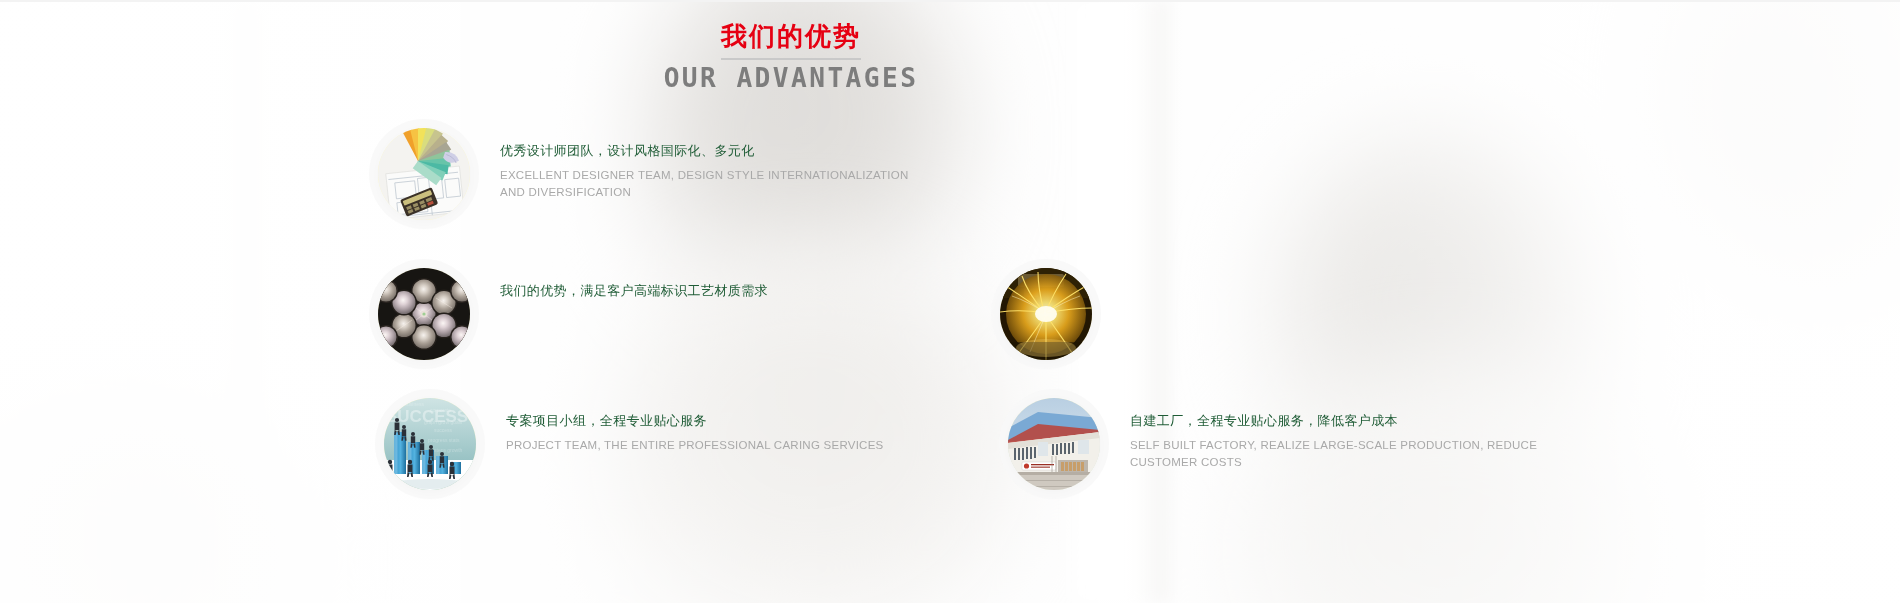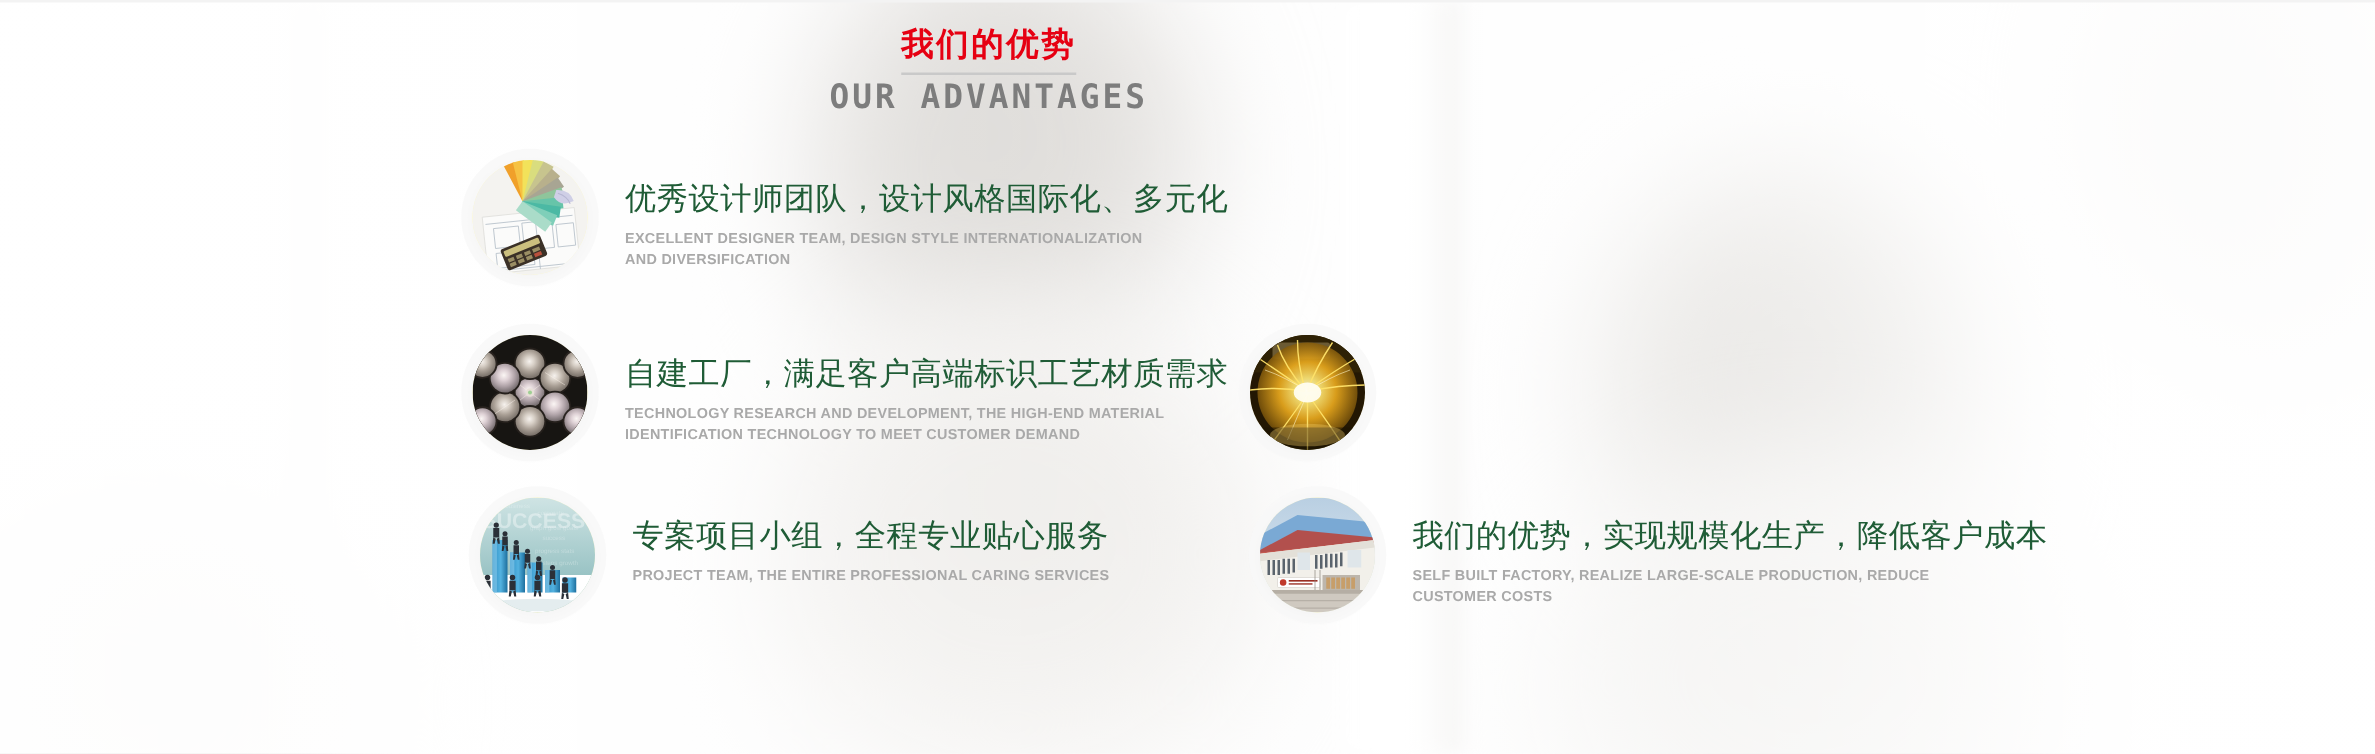--- a/index.html
+++ b/index.html
@@ -58,27 +58,27 @@
   .circle{
     flex:0 0 auto; width:92px; height:92px; border-radius:50%;
     box-shadow:0 0 0 9px rgba(248,248,248,.85), 0 2px 9px rgba(0,0,0,.13);
     overflow:hidden; position:relative; background:#fef9c3;
   }
   .circle svg{ display:block; width:100%; height:100%; }
 
   .txt{ padding-left:30px; padding-top:14px; }
   .cn{
     font-family:"DejaVu Sans","Liberation Sans",sans-serif;
-    font-size:25px; color:#1f5c36; font-weight:400; line-height:1.35; white-space:nowrap;
+    font-size:13px; color:#1f5c36; font-weight:400; line-height:1.35; white-space:nowrap;
     letter-spacing:.4px;
   }
   .en{
     font-family:"Liberation Sans","DejaVu Sans",sans-serif;
     font-size:11.5px; color:#a9a9a9; line-height:1.5; margin-top:7px; letter-spacing:.25px;
-    text-transform:uppercase; white-space:pre-line;font-weight:bold;
+    text-transform:uppercase; white-space:pre-line;
   }
 
   
   #item-1{ left:378px; top:128px; }
   #item-2{ left:378px; top:268px; }
   #item-3{ left:1000px; top:268px; }
   #item-4{ left:384px; top:398px; }
   #item-5{ left:1008px; top:398px; }
 </style>
 </head>
@@ -232,23 +232,21 @@
           <path d="M38 40 L54 52"></path>
             <path d="M38 52 L54 40"></path>
           <path d="M58 30 L74 40"></path>
             <path d="M18 63 L34 52"></path>
         </g>
         <circle cx="46" cy="46" r="3.4" fill="#e8e0d8"></circle>
         <circle cx="46" cy="46" r="1.6" fill="#9fcf94"></circle>
       </svg>
     </div>
     <div class="txt">
-      <div class="cn">自建工厂，满足客户高端标识工艺材质需求</div>
-      <div class="en">TECHNOLOGY RESEARCH AND DEVELOPMENT, THE HIGH-END MATERIAL
-IDENTIFICATION TECHNOLOGY TO MEET CUSTOMER DEMAND</div>
+      <div class="cn">我们的优势，满足客户高端标识工艺材质需求</div>
     </div>
   </div>
 
   <div class="item" id="item-3">
     <div class="circle">
       <svg viewBox="0 0 92 92" preserveAspectRatio="xMidYMid slice">
         <defs>
           <radialGradient id="spark" cx="50%" cy="48%" r="55%">
             <stop offset="0%" stop-color="#fffbe8"></stop>
             <stop offset="22%" stop-color="#ffe97a"></stop>
@@ -441,19 +439,19 @@
           <line x1="44" y1="58" x2="44" y2="74"></line>
             <line x1="48" y1="58" x2="48" y2="74"></line>
         </g>
         <g fill="#9e978d" opacity=".5">
           <rect x="0" y="82" width="92" height="1"></rect>
             <rect x="0" y="88" width="92" height="1"></rect>
         </g>
       </svg>
     </div>
     <div class="txt">
-      <div class="cn">我们的优势，实现规模化生产，降低客户成本</div>
+      <div class="cn">自建工厂，全程专业贴心服务，降低客户成本</div>
       <div class="en">SELF BUILT FACTORY, REALIZE LARGE-SCALE PRODUCTION, REDUCE
 CUSTOMER COSTS</div>
     </div>
   </div>
 
 </div>
 
 </body></html>

